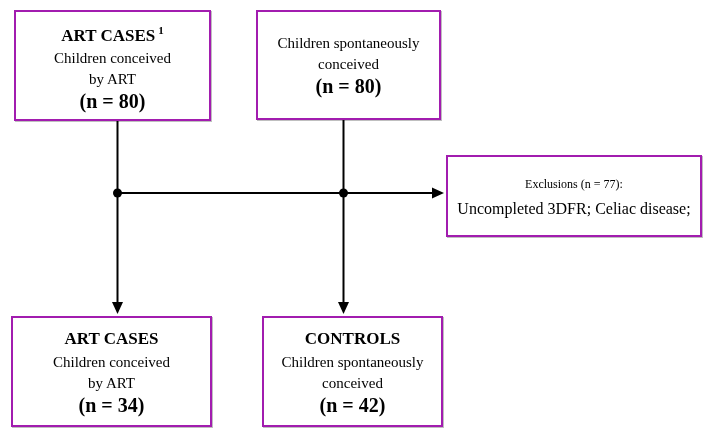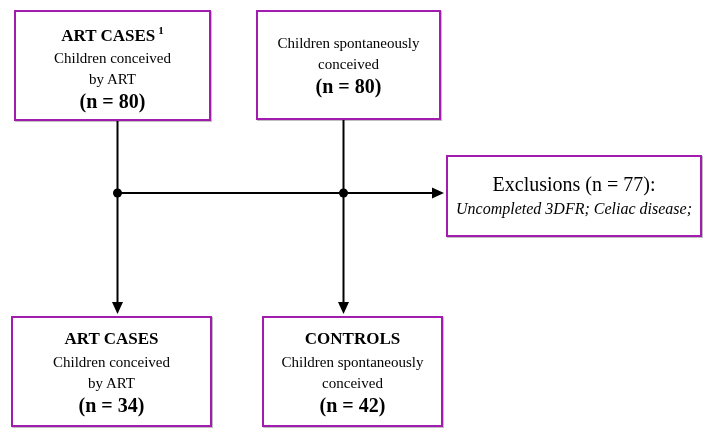--- a/index.html
+++ b/index.html
@@ -48,23 +48,23 @@
     line-height: 21px;
     white-space: nowrap;
   }
   .box-n {
     font-weight: bold;
     font-size: 20px;
     line-height: 22px;
     white-space: nowrap;
   }
   
-  .excl .box-line { font-size: 16px; line-height: 21px; font-style: italic; }
+  .excl .box-line { font-size: 16px; line-height: 21px; }
   .excl .excl-title {
-    font-size: 20px;
+    font-size: 12px;
     line-height: 21px;
     margin-bottom: 3px;
     white-space: nowrap;
   }
   
   .pos-art-top       { left: 14px;  top: 10px;  width: 197px; height: 111px; }
   .pos-controls-top  { left: 256px; top: 10px;  width: 185px; height: 110px; }
   .pos-exclusions    { left: 446px; top: 155px; width: 256px; height: 82px;  }
   .pos-art-bottom    { left: 11px;  top: 316px; width: 201px; height: 111px; }
   .pos-controls-bottom { left: 262px; top: 316px; width: 181px; height: 111px; }

